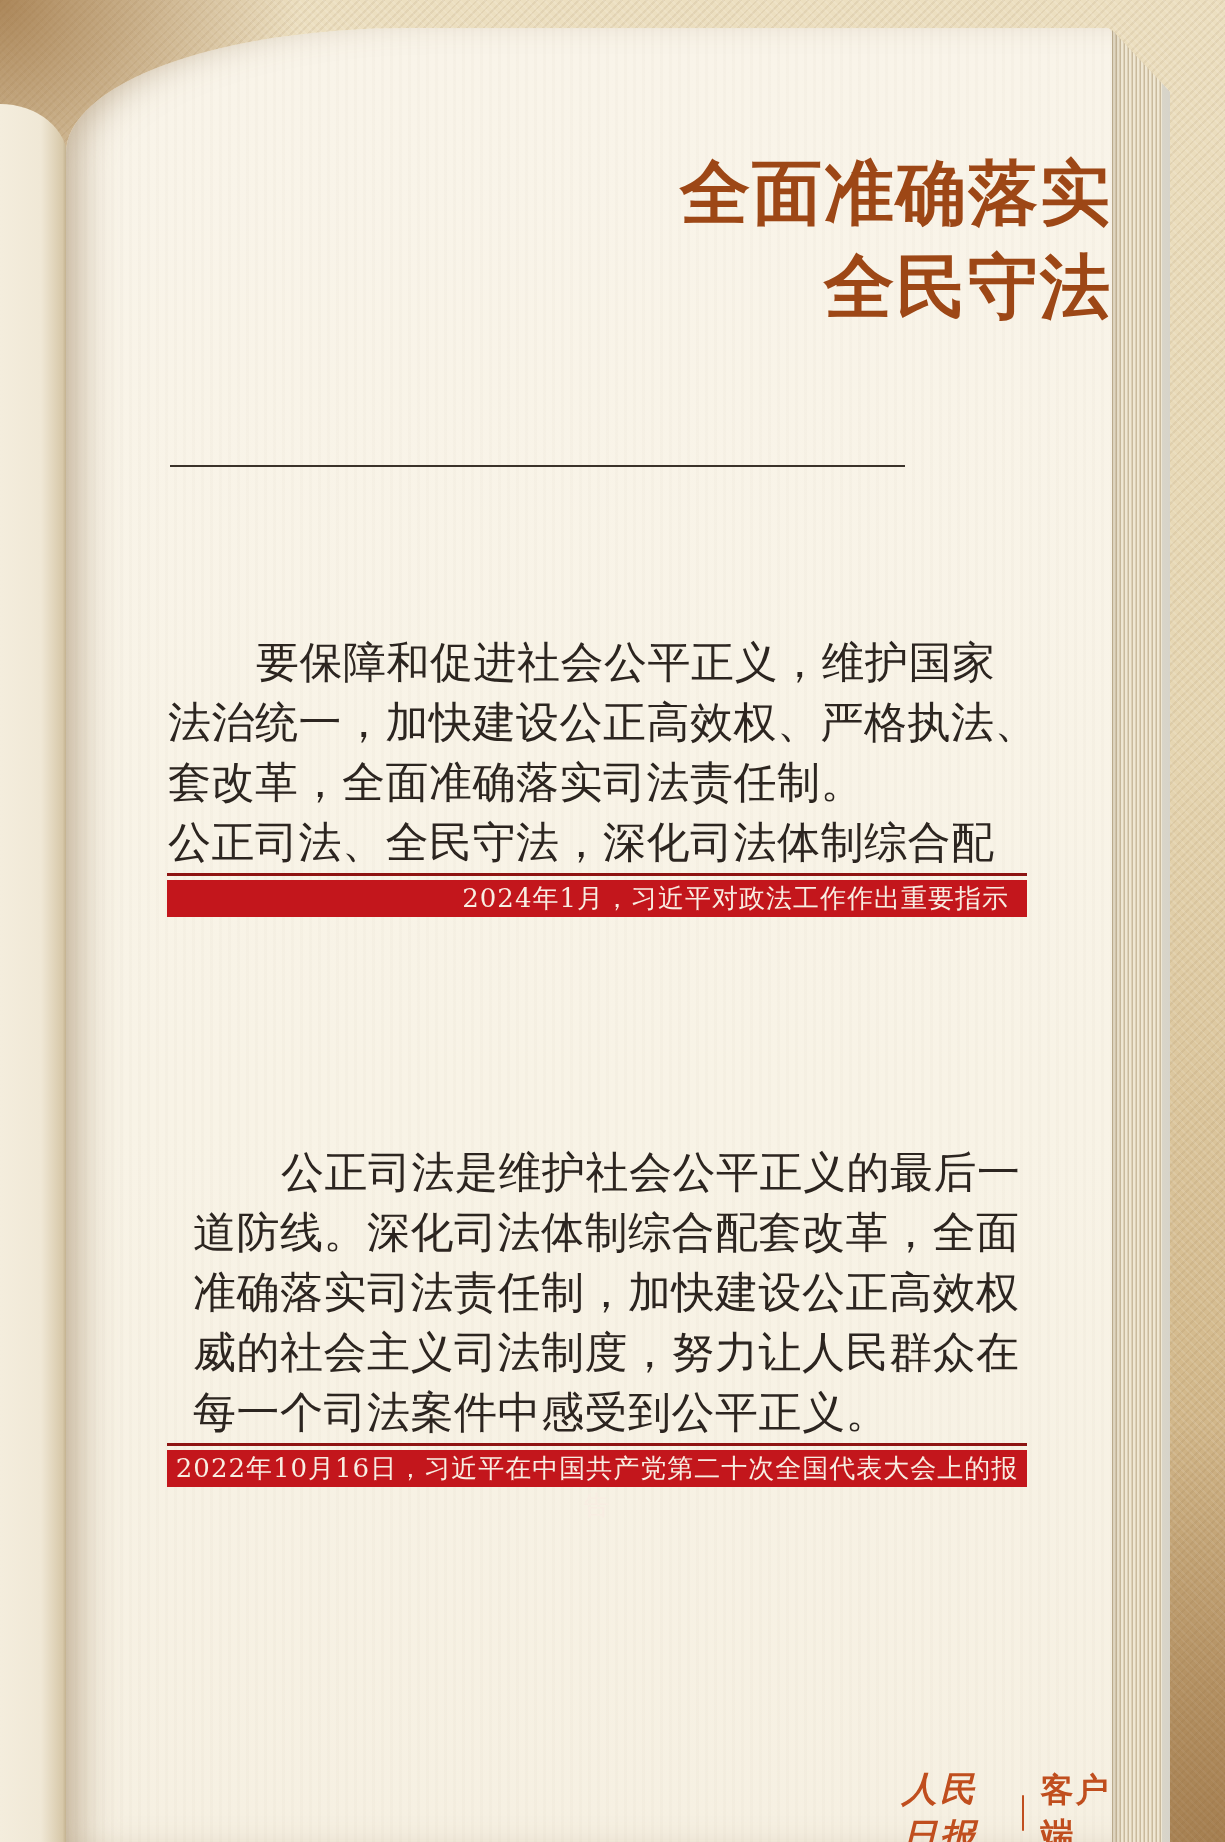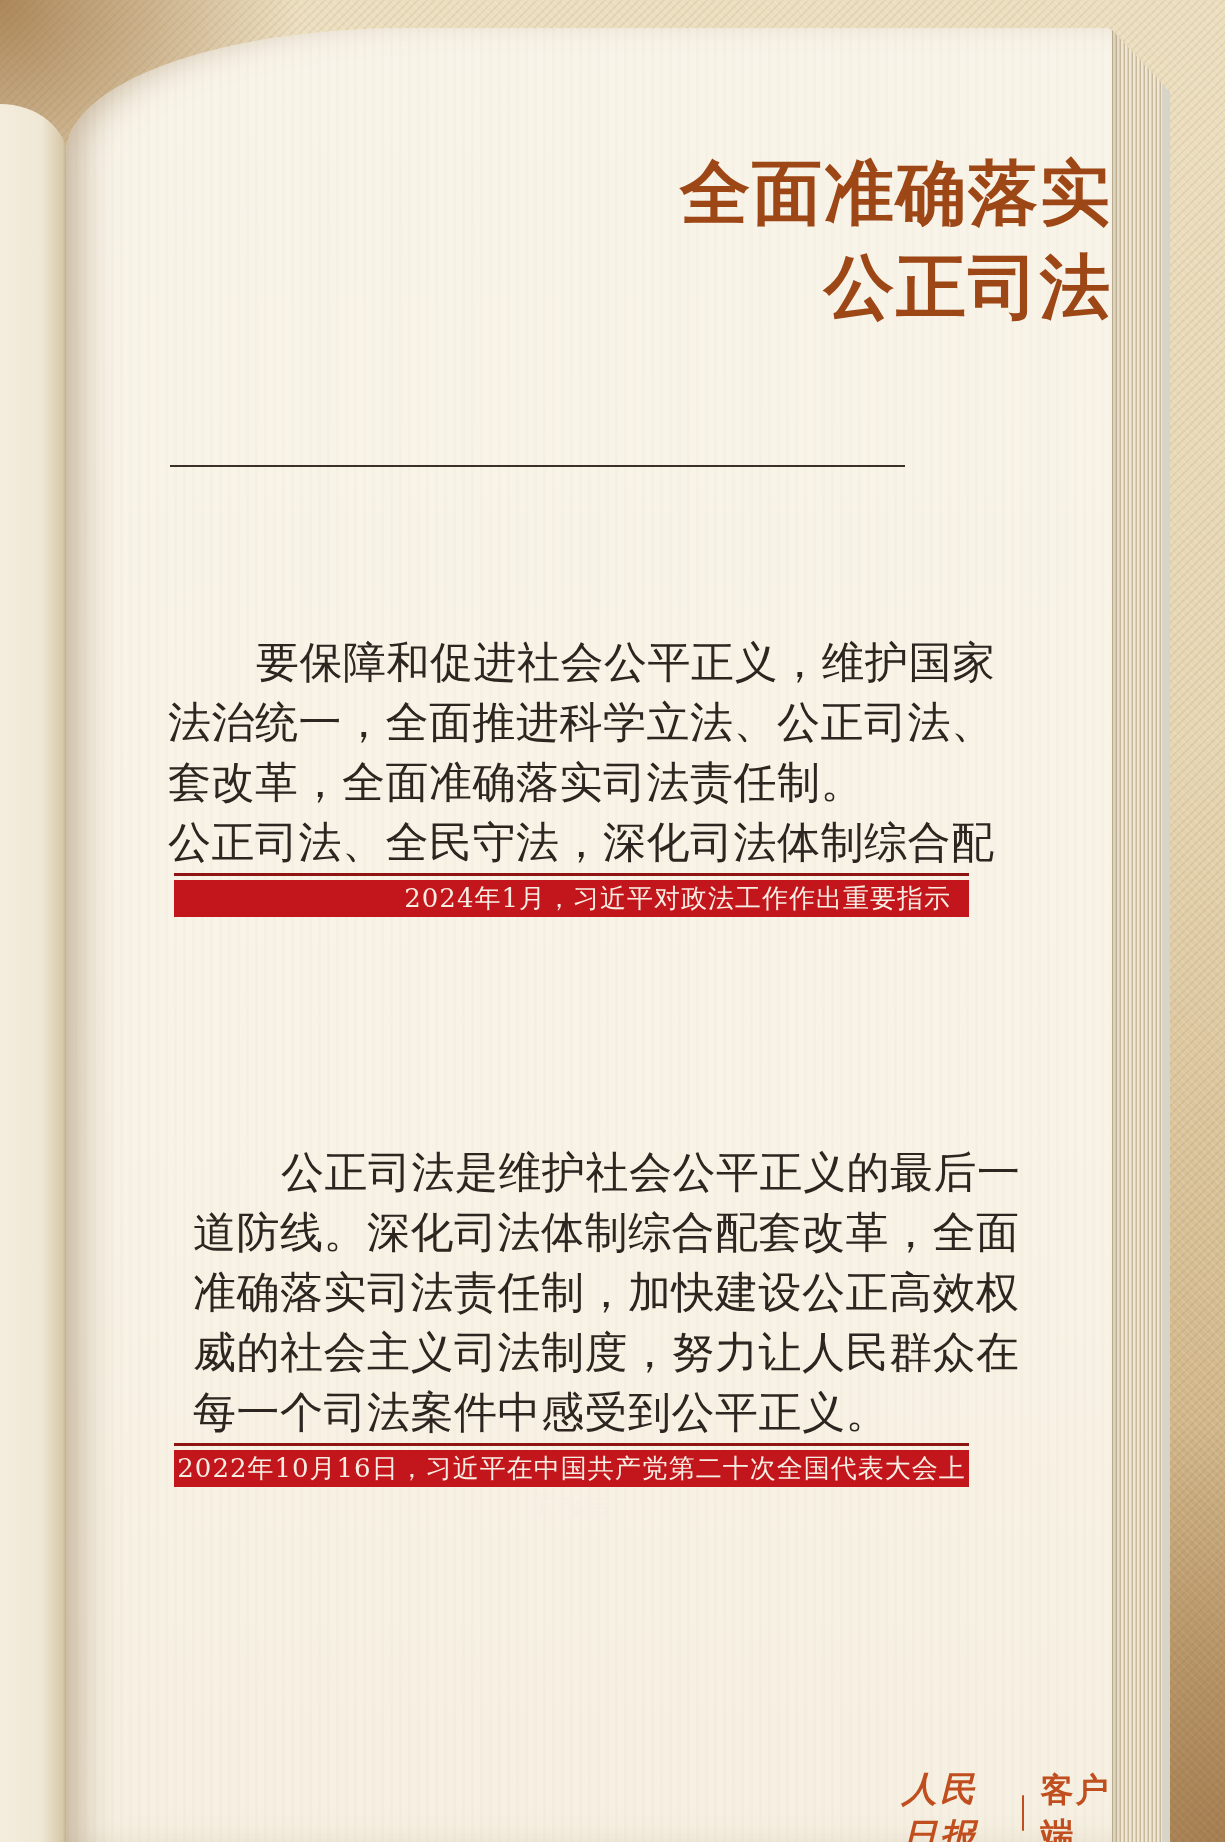--- a/index.html
+++ b/index.html
@@ -66,21 +66,21 @@
     font-size: 43px;
     line-height: 60px;
     letter-spacing: 0.5px;
     font-family: Liberation Mono, monospace;
   }
   .quote .line { white-space: nowrap; }
   .quote .line.indent { padding-left: 88px; }
   .quote-1 { top: 608px; }
   .quote-2 { top: 1118px; margin-left: 25px; }
 
-  .source-wrap { position: absolute; left: 108px; width: 795px; }
+  .source-wrap { position: absolute; left: 101px; width: 860px; }
   .source-wrap-1 { top: 845px; }
   .source-wrap-2 { top: 1415px; }
   .source-topline { height: 3px; background: #8d1412; margin-bottom: 4px; }
   .source-banner {
     height: 37px; background: #c3161c;
     color: #f8ede2;
     font-size: 26px; line-height: 37px;
     letter-spacing: 1px;
     font-family: "DejaVu Serif", "Liberation Serif", serif;
   }
@@ -109,28 +109,28 @@
 <body>
 
 <div class="left-page-sliver"></div>
 <div class="main-page"></div>
 <div class="page-edge-stack"></div>
 
 <div class="content">
 
   <div class="headline">
     <div>全面准确落实</div>
-    <div>公正司法</div>
+    <div>全民守法</div>
   </div>
 
   <div class="divider"></div>
 
   <div class="quote quote-1">
     <div class="line indent">要保障和促进社会公平正义，维护国家</div>
-    <div class="line">法治统一，全面推进科学立法、公正司法、</div>
+    <div class="line">法治统一，加快建设公正高效权、严格执法、</div>
     <div class="line">套改革，全面准确落实司法责任制。</div>
     <div class="line">公正司法、全民守法，深化司法体制综合配</div>
   </div>
 
   <div class="source-wrap source-wrap-1">
     <div class="source-topline"></div>
     <div class="source-banner align-right">2024年1月，习近平对政法工作作出重要指示</div>
   </div>
 
   <div class="quote quote-2">

